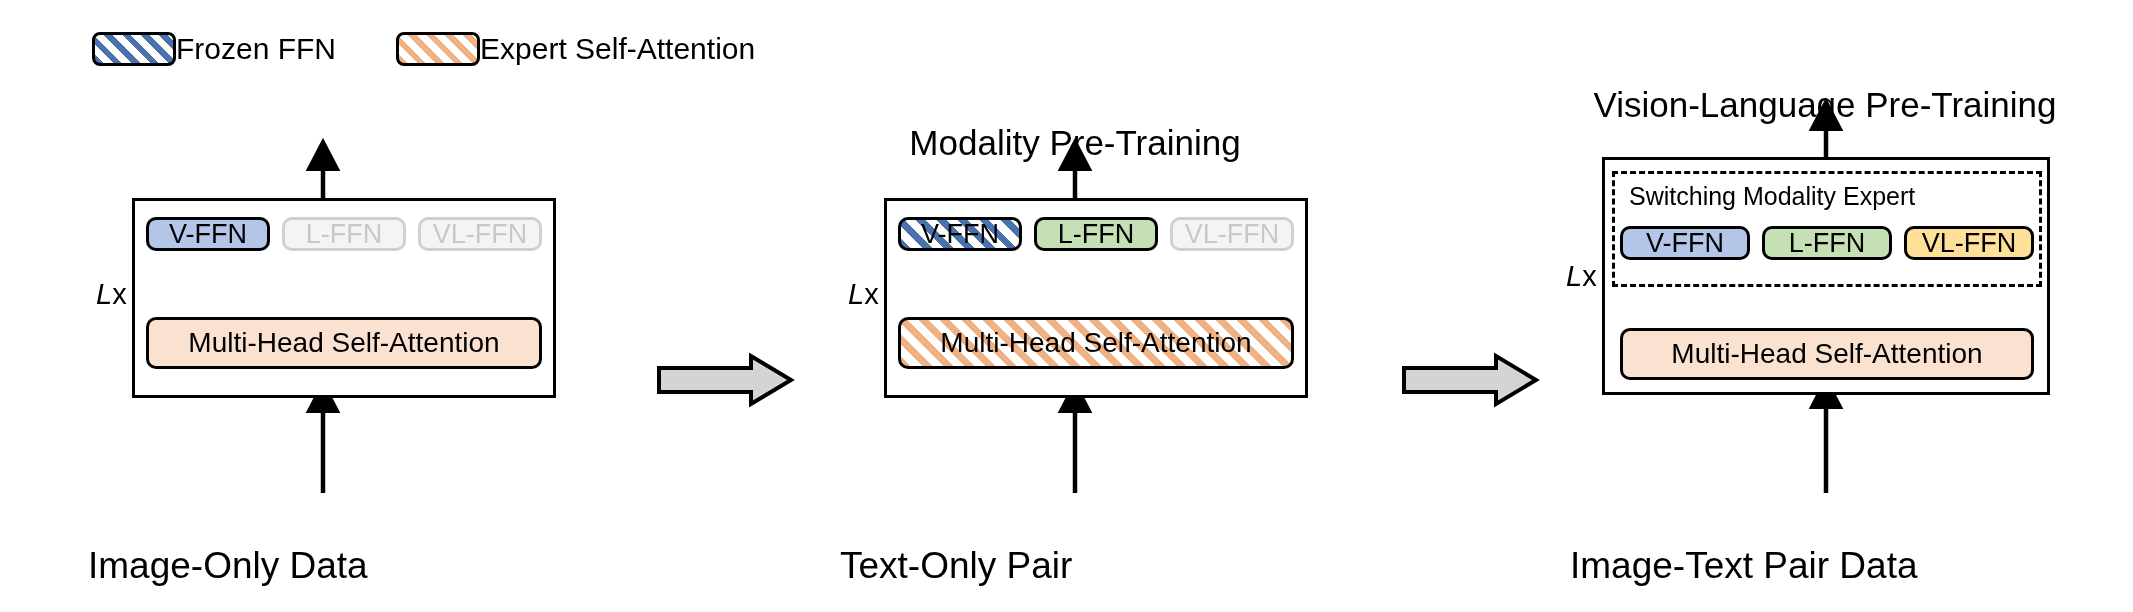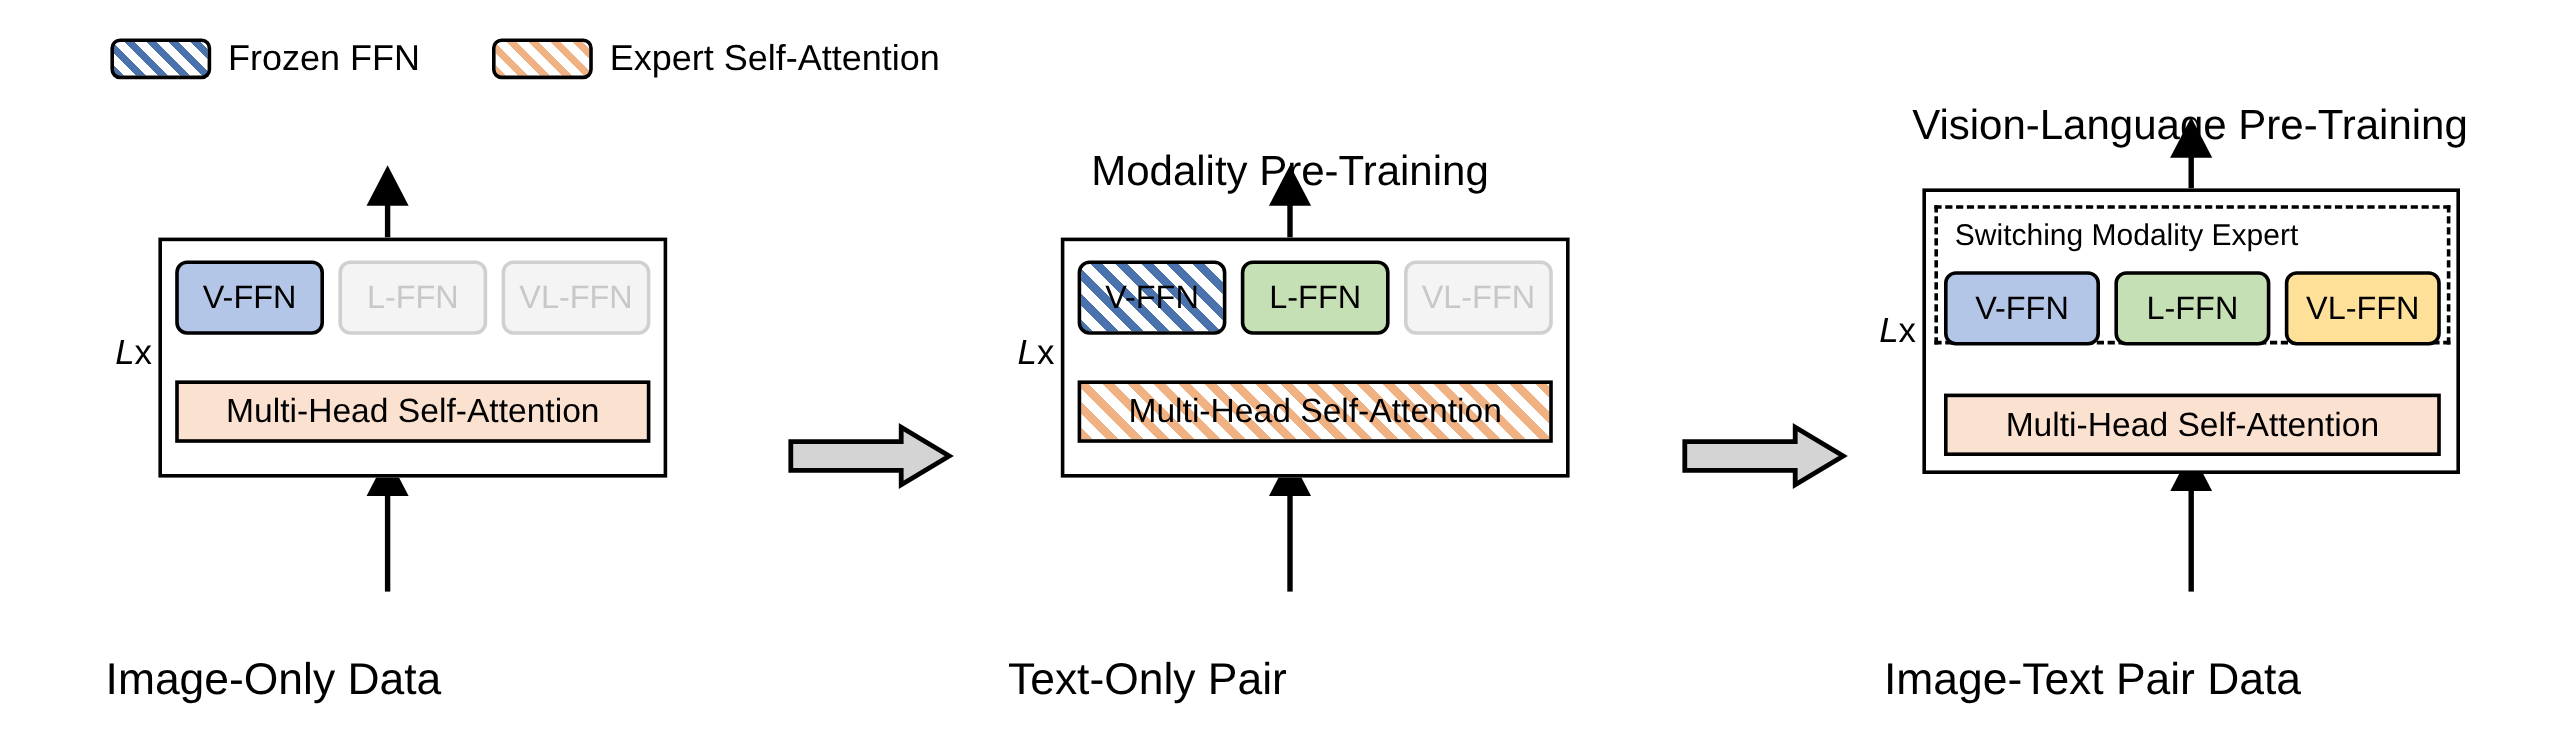--- a/index.html
+++ b/index.html
@@ -21,21 +21,20 @@
     position: absolute;
     left: 92px;
     top: 32px;
     display: flex;
     align-items: center;
     gap: 60px;
   }
   .legend-item {
     display: flex;
     align-items: center;
-    gap: 14px;
   }
   .legend-swatch {
     width: 84px;
     height: 34px;
     border: 3px solid #000;
     border-radius: 8px;
     box-sizing: border-box;
   }
   .hatch-blue {
     background-color: #ffffff;
@@ -133,21 +132,21 @@
     top: 122px;
     width: 396px;
   }
   #panel-3 .ffn-row {
     left: 50px;
     top: 131px;
     width: 414px;
   }
 
   .ffn-box {
-    height: 62px;
+    height: 34px;
     border: 3px solid #000;
     border-radius: 10px;
     box-sizing: border-box;
     display: flex;
     align-items: center;
     justify-content: center;
     font-size: 27px;
     background: #fff;
     white-space: nowrap;
   }
@@ -169,21 +168,21 @@
       #4a72ad 0px, #4a72ad 7px,
       #ffffff 7px, #ffffff 15px
     );
   }
 
   
   .attn-bar {
     position: absolute;
     height: 52px;
     border: 3px solid #000;
-    border-radius: 0;
+    border-radius: 10px;
     box-sizing: border-box;
     display: flex;
     align-items: center;
     justify-content: center;
     font-size: 28px;
     background: #fbe1d0;
     white-space: nowrap;
   }
   #panel-1 .attn-bar, #panel-2 .attn-bar {
     left: 58px; top: 222px; width: 396px;

